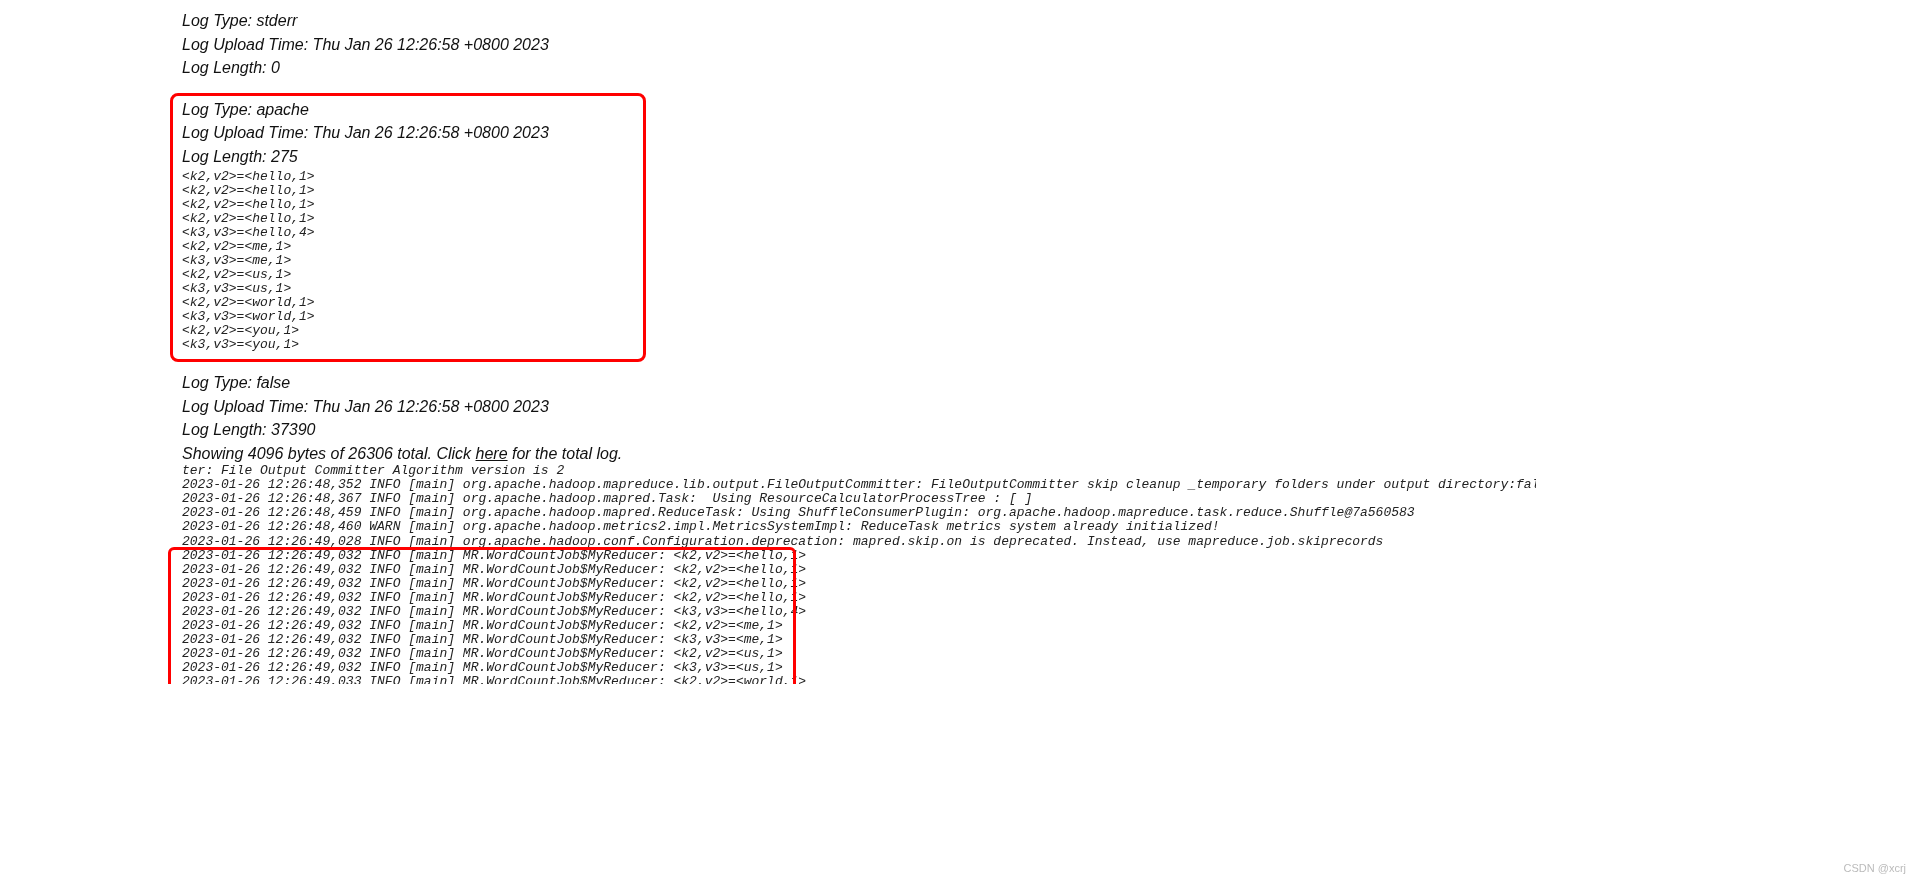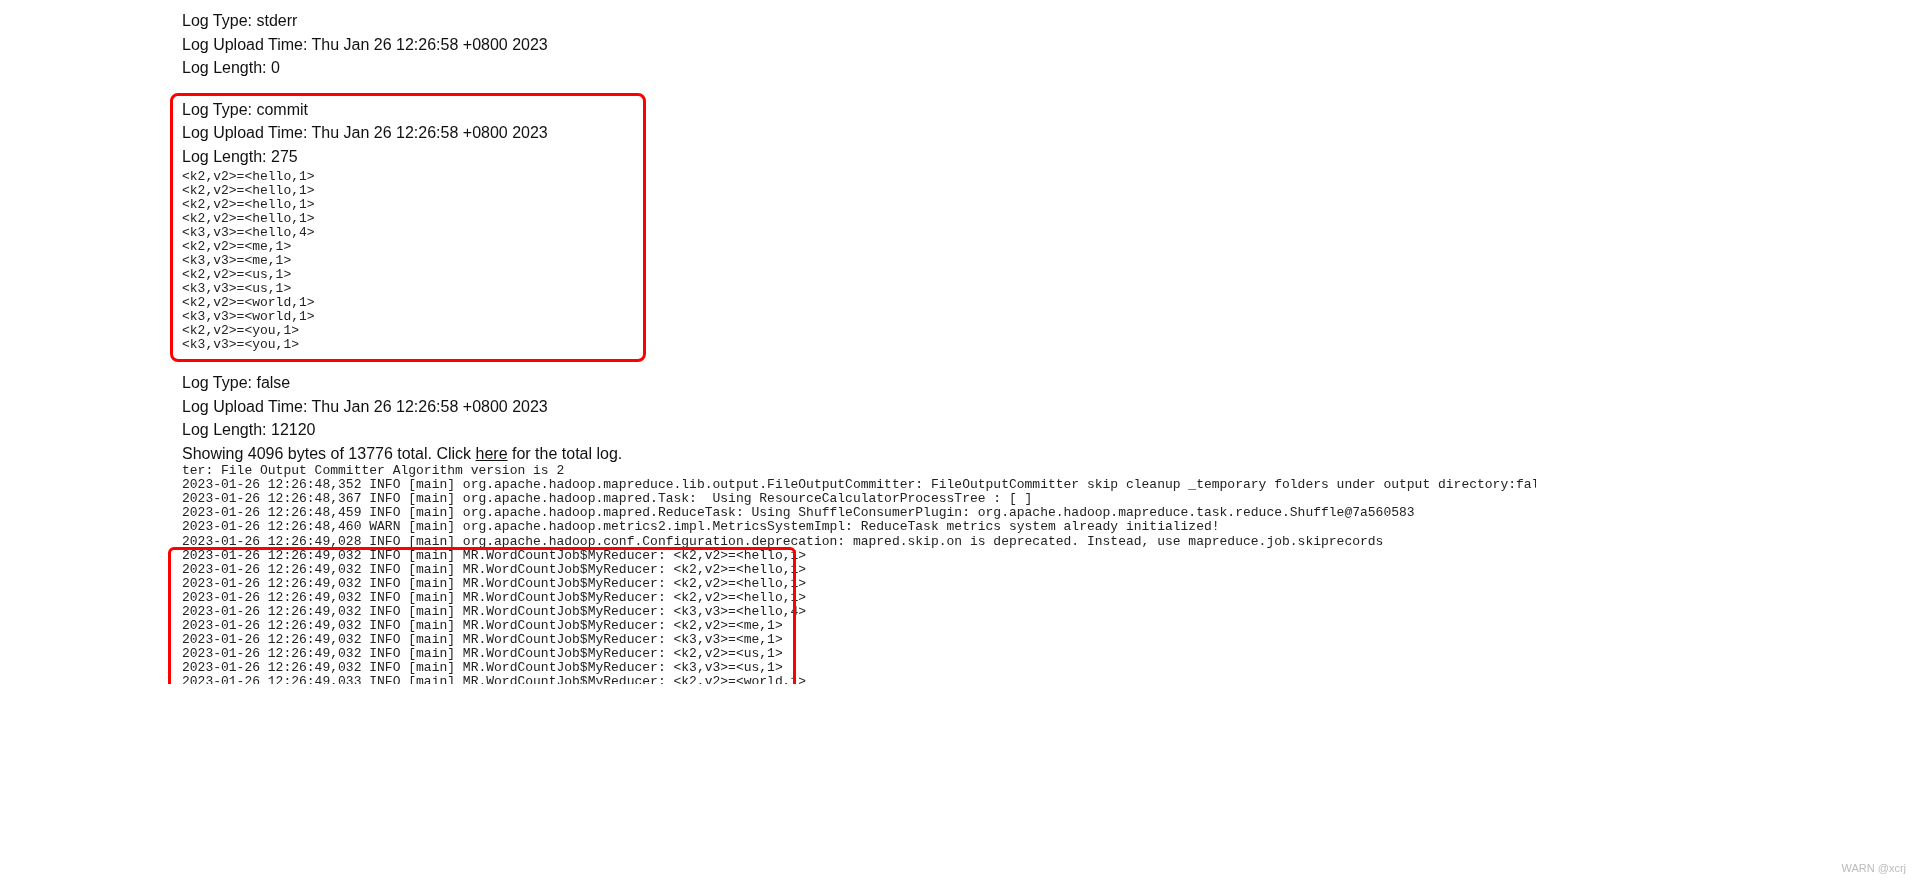--- a/index.html
+++ b/index.html
@@ -9,20 +9,21 @@
     font-family: Arial, Helvetica, sans-serif;
     width: 1920px;
   }
   .viewport {
     width: 1536px;
     height: 684px;
     overflow-y: scroll;
     overflow-x: scroll;
     border: none;
     position: relative;
+    font-style: italic;
   }
   .content {
     padding: 0 0 20px 182px;
     min-width: 1850px;
   }
   .log-block {
     margin-bottom: 12px;
     position: relative;
   }
   .log-header {
@@ -108,21 +109,21 @@
       </div>
       <div class="log-header">
         <span class="label">Log Length:</span>
         <span class="value">0</span>
       </div>
     </div>
 
     <div class="log-block" id="stdout-block" style="margin-top:20px;">
       <div class="log-header">
         <span class="label">Log Type:</span>
-        <span class="value">commit</span>
+        <span class="value">apache</span>
       </div>
       <div class="log-header">
         <span class="label">Log Upload Time:</span>
         <span class="value">Thu Jan 26 12:26:58 +0800 2023</span>
       </div>
       <div class="log-header">
         <span class="label">Log Length:</span>
         <span class="value">275</span>
       </div>
       <div class="mono" id="stdout-lines">&lt;k2,v2&gt;=&lt;hello,1&gt;
@@ -144,24 +145,24 @@
       <div class="log-header">
         <span class="label">Log Type:</span>
         <span class="value">false</span>
       </div>
       <div class="log-header">
         <span class="label">Log Upload Time:</span>
         <span class="value">Thu Jan 26 12:26:58 +0800 2023</span>
       </div>
       <div class="log-header">
         <span class="label">Log Length:</span>
-        <span class="value">12120</span>
+        <span class="value">37390</span>
       </div>
       <div class="info-line">
-        <span>Showing 4096 bytes of 13776 total. Click </span><a href="#" class="inline-link">here</a><span> for the total log.</span>
+        <span>Showing 4096 bytes of 26306 total. Click </span><a href="#" class="inline-link">here</a><span> for the total log.</span>
       </div>
       <div class="mono" id="syslog-lines">ter: File Output Committer Algorithm version is 2
 2023-01-26 12:26:48,352 INFO [main] org.apache.hadoop.mapreduce.lib.output.FileOutputCommitter: FileOutputCommitter skip cleanup _temporary folders under output directory:false, ignore cleanup failures: false
 2023-01-26 12:26:48,367 INFO [main] org.apache.hadoop.mapred.Task:  Using ResourceCalculatorProcessTree : [ ]
 2023-01-26 12:26:48,459 INFO [main] org.apache.hadoop.mapred.ReduceTask: Using ShuffleConsumerPlugin: org.apache.hadoop.mapreduce.task.reduce.Shuffle@7a560583
 2023-01-26 12:26:48,460 WARN [main] org.apache.hadoop.metrics2.impl.MetricsSystemImpl: ReduceTask metrics system already initialized!
 2023-01-26 12:26:49,028 INFO [main] org.apache.hadoop.conf.Configuration.deprecation: mapred.skip.on is deprecated. Instead, use mapreduce.job.skiprecords
 2023-01-26 12:26:49,032 INFO [main] MR.WordCountJob$MyReducer: &lt;k2,v2&gt;=&lt;hello,1&gt;
 2023-01-26 12:26:49,032 INFO [main] MR.WordCountJob$MyReducer: &lt;k2,v2&gt;=&lt;hello,1&gt;
 2023-01-26 12:26:49,032 INFO [main] MR.WordCountJob$MyReducer: &lt;k2,v2&gt;=&lt;hello,1&gt;
@@ -178,13 +179,13 @@
 2023-01-26 12:26:49,189 INFO [main] org.apache.hadoop.mapred.Task: Task:attempt_1674707011565_0001_r_000000_0 is done. And is in the process of committing
 2023-01-26 12:26:49,223 INFO [main] org.apache.hadoop.mapred.Task: Task attempt_1674707011565_0001_r_000000_0 is allowed to commit now</div>
     </div>
 
     <div class="red-box-1" id="red-box-stdout" style="left: 170px; top: 92.7812px; width: 470px; height: 263.188px;"></div>
     <div class="red-box-2" id="red-box-syslog" style="left: 168px; top: 546.531px; width: 622px; height: 186.406px;"></div>
 
   </div>
 </div>
 
-<div class="watermark">WARN @xcrj</div>
+<div class="watermark">CSDN @xcrj</div>
 
 </body></html>

